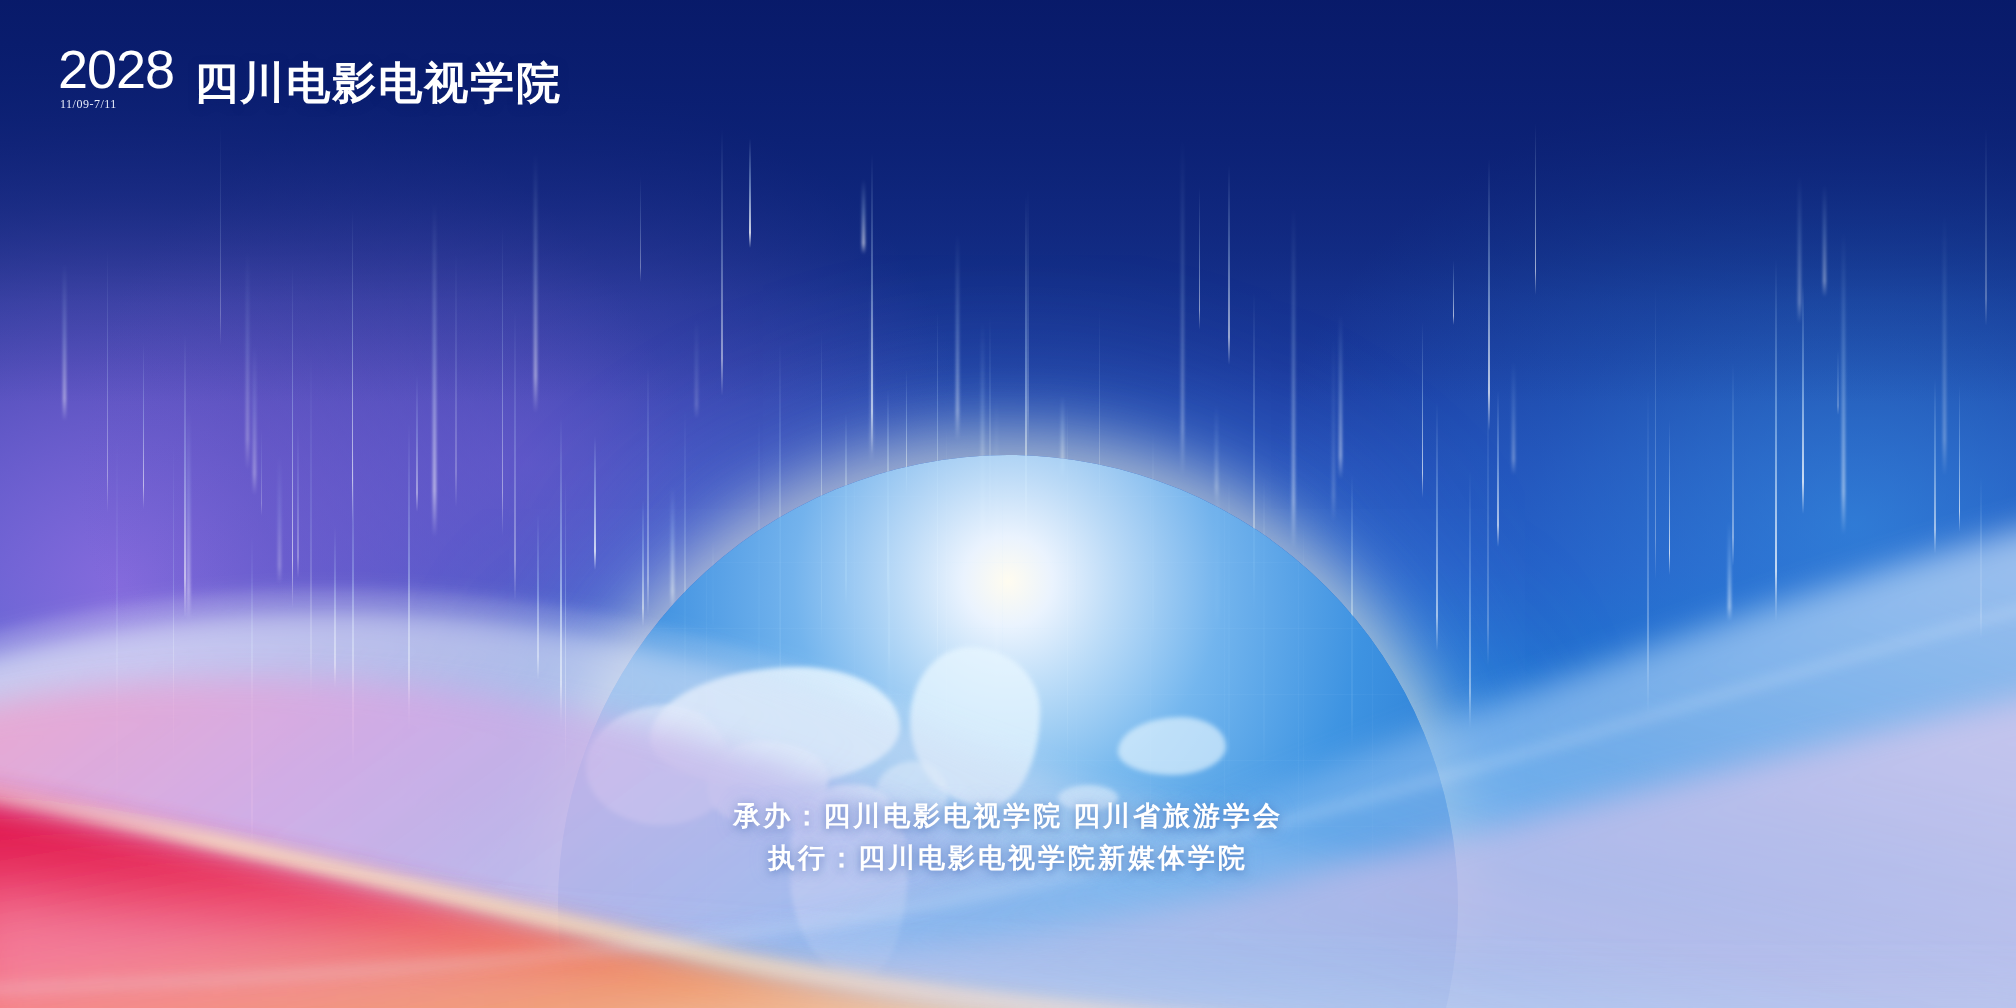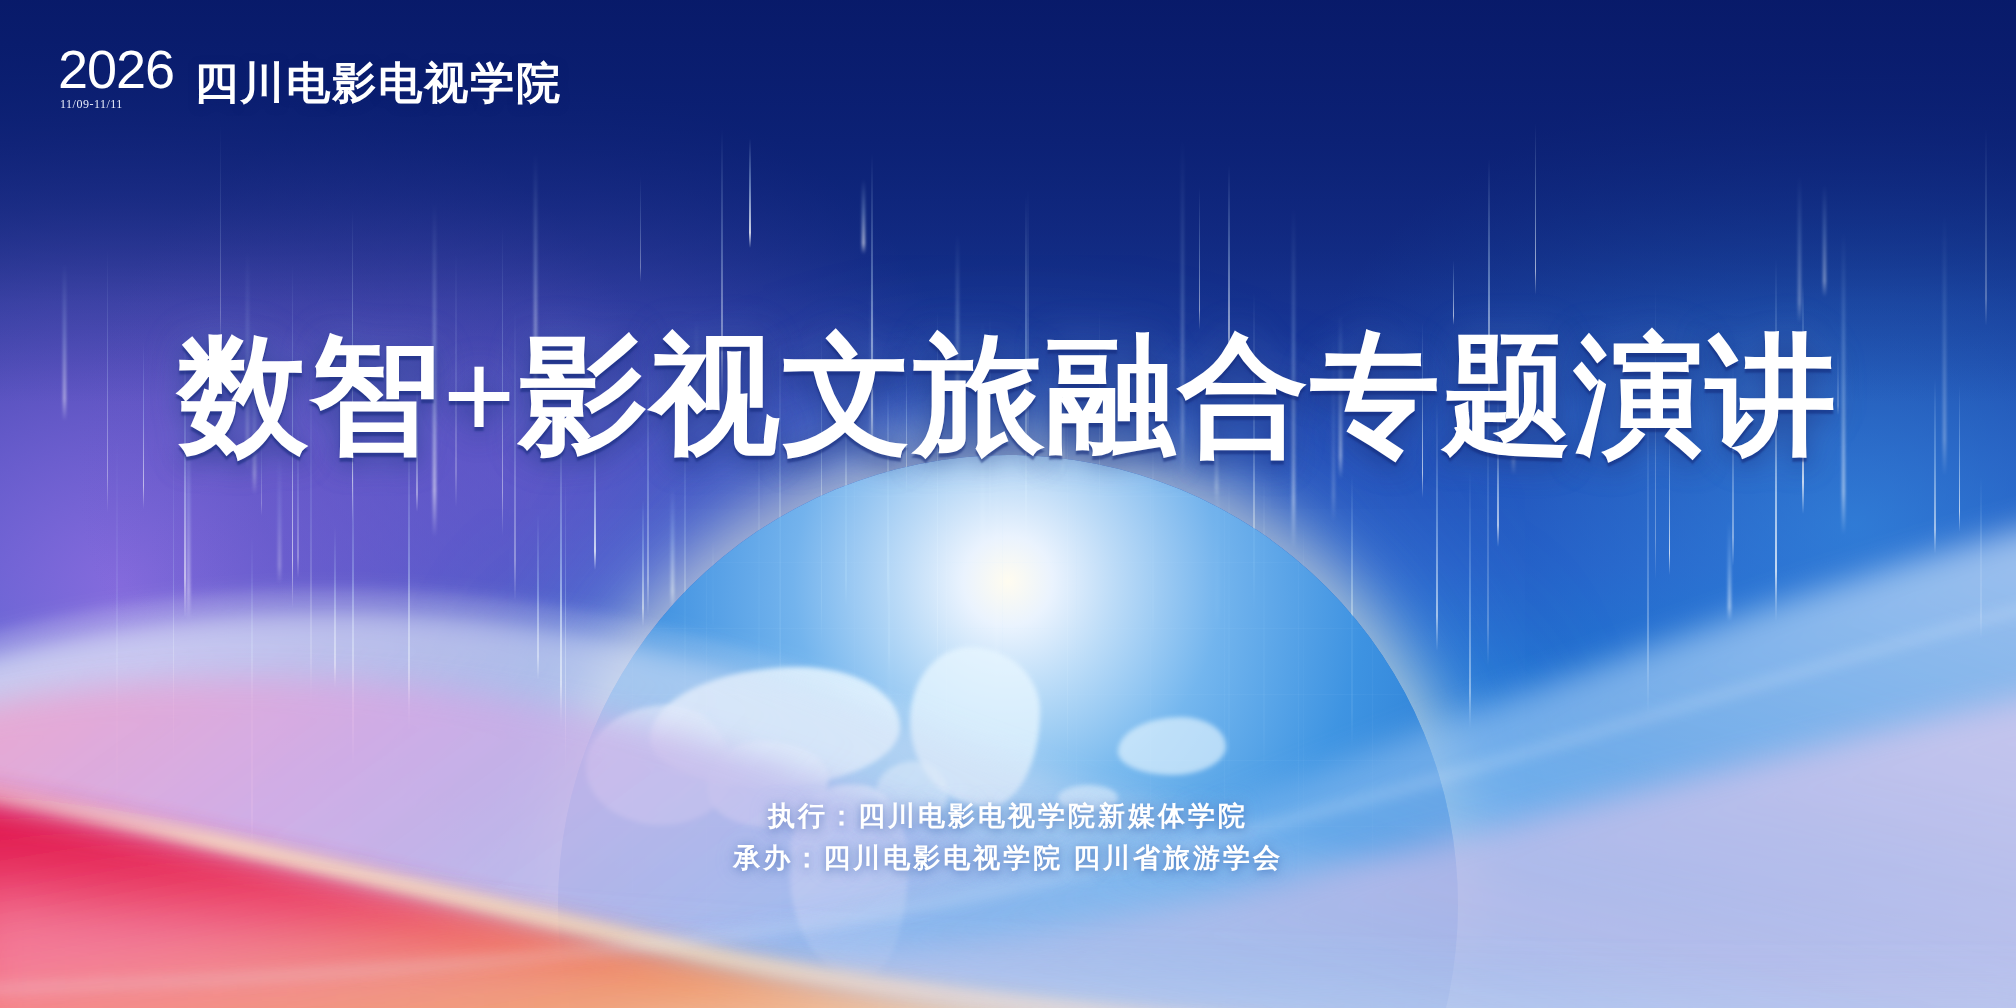--- a/index.html
+++ b/index.html
@@ -431,28 +431,27 @@
       <path d="M -40,884 C 320,930 760,974 1200,990 C 1520,1002 1820,1004 2056,1002 L 2056,1060 L -40,1060 Z" fill="url(#gBottomSheen)" filter="url(#blurLg)" opacity="0.65"></path>
 
       <path d="M 2056,600 C 1760,678 1430,790 1100,868 C 830,932 520,972 -40,990" fill="none" stroke="#e8f2ff" stroke-width="4" opacity="0.55" filter="url(#blurSm)"></path>
 
       <path d="M -40,648 C 300,548 630,600 910,712" fill="none" stroke="#ffffff" stroke-width="3" opacity="0.35" filter="url(#blurSm)"></path>
     </svg>
   </div>
 
   <div class="logo">
     <div class="logo-year-block">
-      <div class="logo-year">2026</div>
-      <div class="logo-date">11/09-11/11</div>
+      <div class="logo-year">2028</div>
+      <div class="logo-date">11/09-7/11</div>
     </div>
     <div class="logo-name">四川电影电视学院</div>
   </div>
 
   <div class="copy">
-    <div class="headline">数智+影视文旅融合专题演讲</div>
   </div>
 
   <div class="credits">
+    <div class="credit-line">承办：四川电影电视学院  四川省旅游学会</div>
     <div class="credit-line">执行：四川电影电视学院新媒体学院</div>
-    <div class="credit-line">承办：四川电影电视学院  四川省旅游学会</div>
   </div>
 
 </div>
 
 </body></html>

